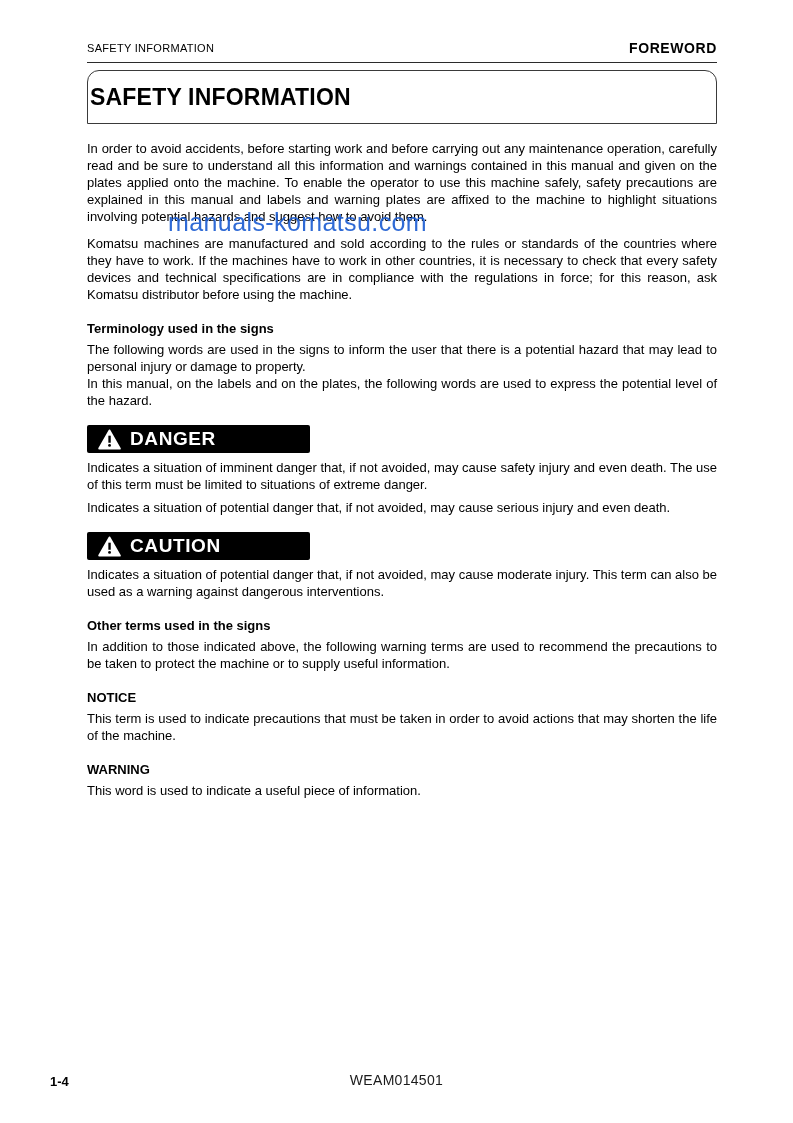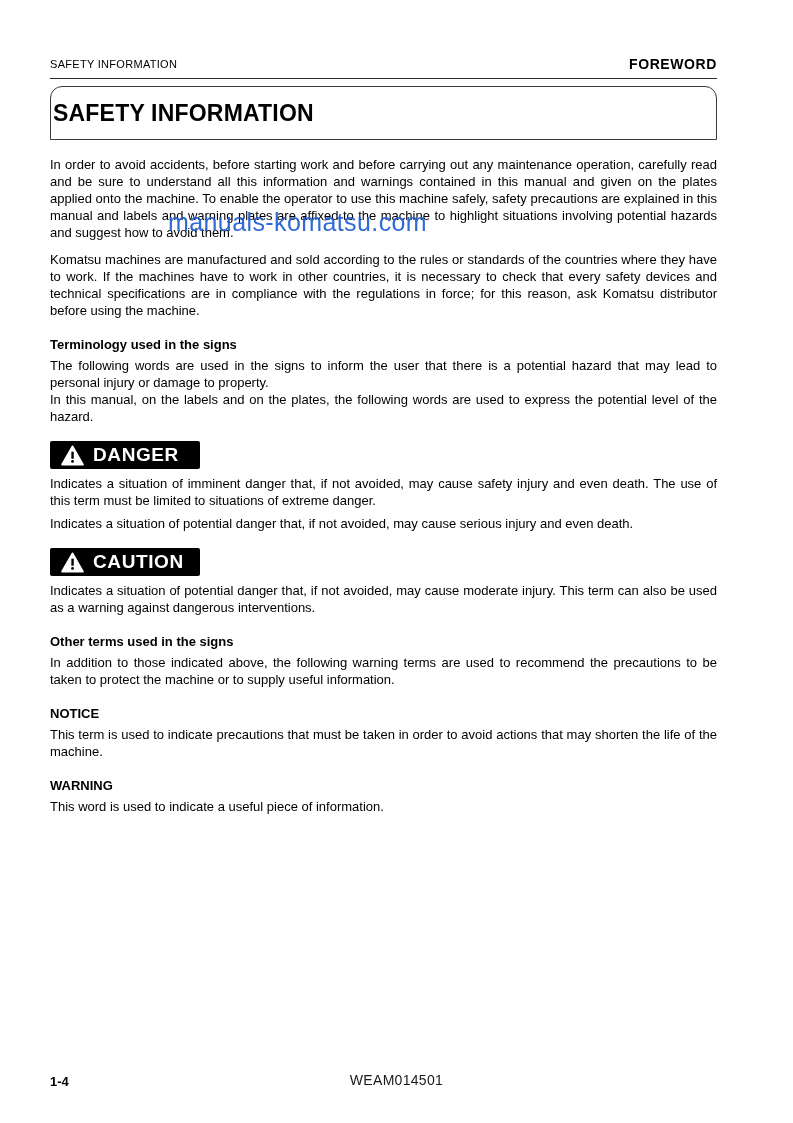--- a/index.html
+++ b/index.html
@@ -9,21 +9,22 @@
     height: 1123px;
     background: #ffffff;
     font-family: "Liberation Sans", sans-serif;
     color: #000;
     position: relative;
     overflow: hidden;
   }
   .page {
     position: absolute;
     inset: 0;
-    padding: 56px 76px 0 50px;
+    padding: 40px 76px 0 50px;
+    margin-left: 37px;
   }
   
   .header {
     display: flex;
     justify-content: space-between;
     align-items: flex-end;
     padding-bottom: 6px;
     border-bottom: 1px solid #2b2b2b;
   }
   .header-left {
@@ -60,21 +61,21 @@
   .para-tight { margin: 0; }
   .subheading {
     font-weight: bold;
     font-size: 13px;
     margin: 17px 0 4px 0;
     text-align: left;
   }
   
   .banner {
     margin: 16px 0 6px 0;
-    width: 150px;
+    width: 223px;
     height: 28px;
     background: #000;
     color: #fff;
     display: flex;
     align-items: center;
     gap: 9px;
     padding-left: 11px;
     border-radius: 2px;
   }
   .banner .tri { width: 23px; height: 21px; flex: 0 0 auto; display: block; }

